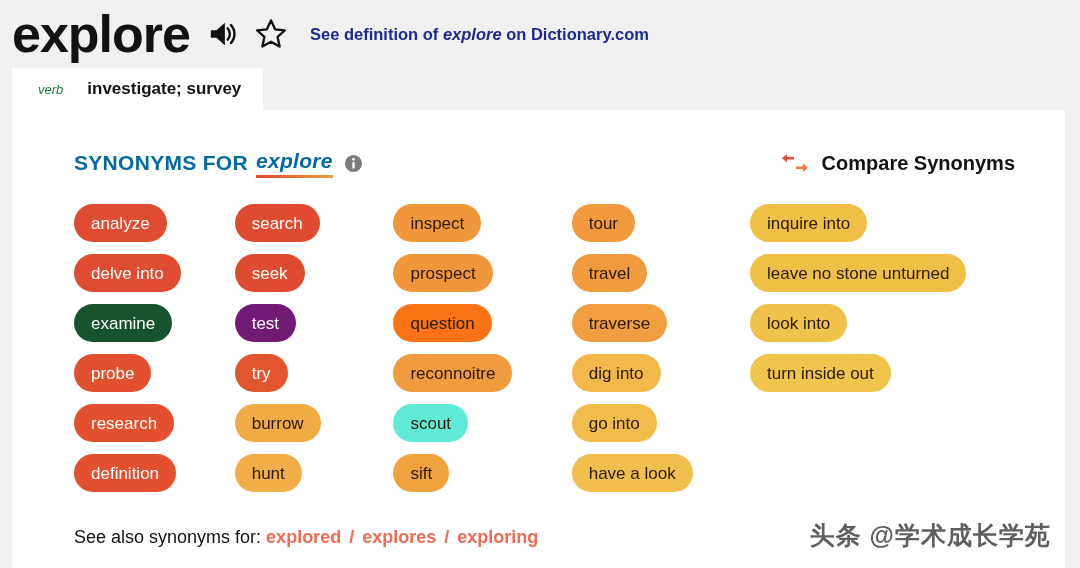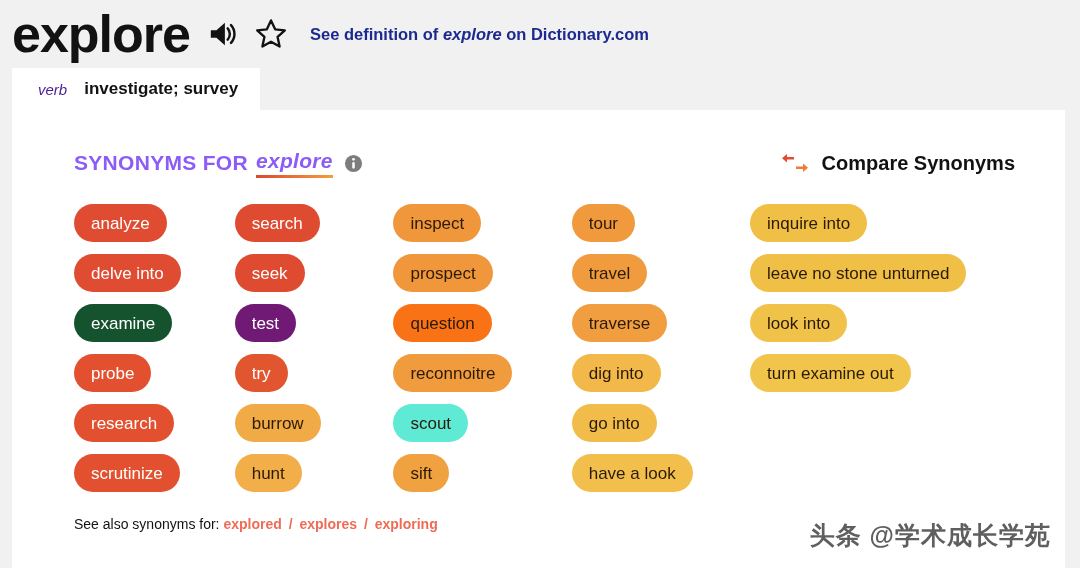--- a/index.html
+++ b/index.html
@@ -74,23 +74,23 @@
     align-items: center;
     padding: 0 22px 0 26px;
     font-size: 17px;
     color: #121212;
     cursor: pointer;
     white-space: nowrap;
   }
   .pos-tab .pos {
     font-style: italic;
     font-weight: 400;
-    color: #4c1d95;
-    font-size: 15px;
-    margin-right: 17px;
+    color: #15803d;
+    font-size: 13px;
+    margin-right: 24px;
   }
   .pos-tab .meaning {
     font-weight: 700;
   }
 
   
   .card {
     position: absolute;
     left: 12px;
     top: 110px;
@@ -104,21 +104,21 @@
   
   .syn-header-row {
     display: flex;
     align-items: center;
     height: 30px;
     padding-right: 50px;
   }
   .syn-title {
     font-size: 21px;
     font-weight: 700;
-    color: #8b5cf6;
+    color: #0369a1;
     letter-spacing: 0.3px;
     display: flex;
     align-items: center;
   }
   .syn-title .word {
     font-style: italic;
     margin-left: 8px;
     padding-bottom: 2px;
     border-bottom: 3px solid;
     border-image: linear-gradient(90deg, #e0452c, #f0a03c) 1;
@@ -180,22 +180,22 @@
     cursor: pointer;
     box-sizing: border-box;
   }
   .pill.light { color: #ffffff; }
   .pill.dark  { color: #2b1a06; }
 
   
   .see-also {
     position: absolute;
     left: 62px;
-    bottom: 36px;
-    font-size: 14px;
+    bottom: 20px;
+    font-size: 18px;
     color: #121212;
     white-space: nowrap;
   }
   .see-also a {
     color: #ef6b55;
     font-weight: 700;
     text-decoration: none;
     cursor: pointer;
   }
   .see-also .sep {
@@ -264,21 +264,21 @@
     </div>
   </div>
 
   <div class="columns">
     <div class="col col-1">
         <div class="pill light" style="background: rgb(224, 76, 50);">analyze</div>
         <div class="pill light" style="background: rgb(224, 76, 50);">delve into</div>
         <div class="pill light" style="background: #14532d;">examine</div>
         <div class="pill light" style="background: rgb(226, 80, 47);">probe</div>
         <div class="pill light" style="background: rgb(226, 80, 47);">research</div>
-        <div class="pill light" style="background: rgb(226, 80, 47);">scrutinize</div>
+        <div class="pill light" style="background: rgb(226, 80, 47);">definition</div>
       </div>
     <div class="col col-2">
         <div class="pill light" style="background: rgb(223, 75, 49);">search</div>
         <div class="pill light" style="background: rgb(223, 75, 49);">seek</div>
         <div class="pill light" style="background: #701a75;">test</div>
         <div class="pill light" style="background: rgb(226, 86, 47);">try</div>
         <div class="pill dark" style="background: rgb(240, 171, 71);">burrow</div>
         <div class="pill dark" style="background: rgb(241, 174, 73);">hunt</div>
       </div>
     <div class="col col-3">
@@ -294,21 +294,21 @@
         <div class="pill dark" style="background: rgb(240, 155, 62);">travel</div>
         <div class="pill dark" style="background: rgb(240, 158, 63);">traverse</div>
         <div class="pill dark" style="background: rgb(242, 185, 74);">dig into</div>
         <div class="pill dark" style="background: rgb(242, 188, 75);">go into</div>
         <div class="pill dark" style="background: rgb(242, 191, 77);">have a look</div>
       </div>
     <div class="col col-5">
         <div class="pill dark" style="background: rgb(240, 191, 70);">inquire into</div>
         <div class="pill dark" style="background: rgb(240, 191, 70);">leave no stone unturned</div>
         <div class="pill dark" style="background: rgb(241, 194, 73);">look into</div>
-        <div class="pill dark" style="background: rgb(241, 196, 75);">turn examine out</div>
+        <div class="pill dark" style="background: rgb(241, 196, 75);">turn inside out</div>
       </div>
   </div>
 
   <div class="see-also">
     <span>See also synonyms for:</span>
     <span> <a>explored</a> <span class="sep">/</span> <a>explores</a> <span class="sep">/</span> <a>exploring</a></span>
   </div>
 
   <div class="watermark">头条 @学术成长学苑</div>
 </div>

